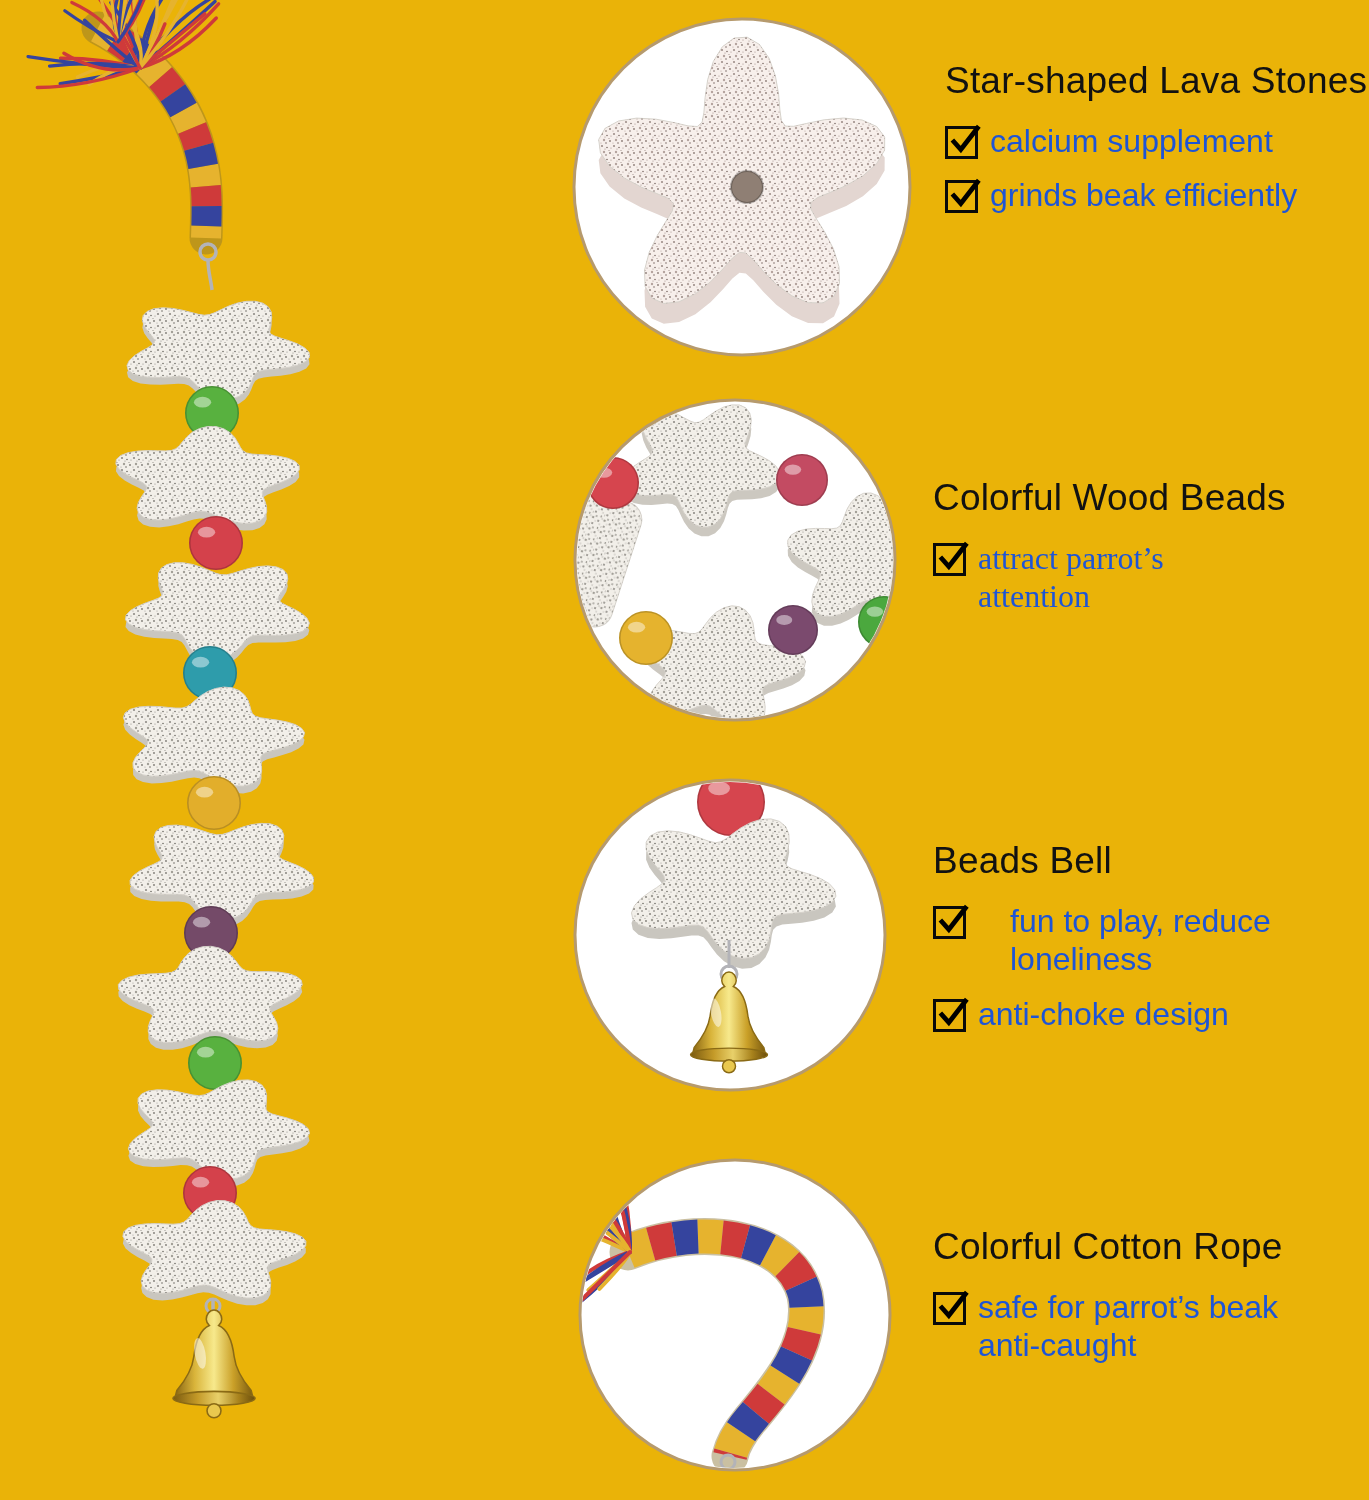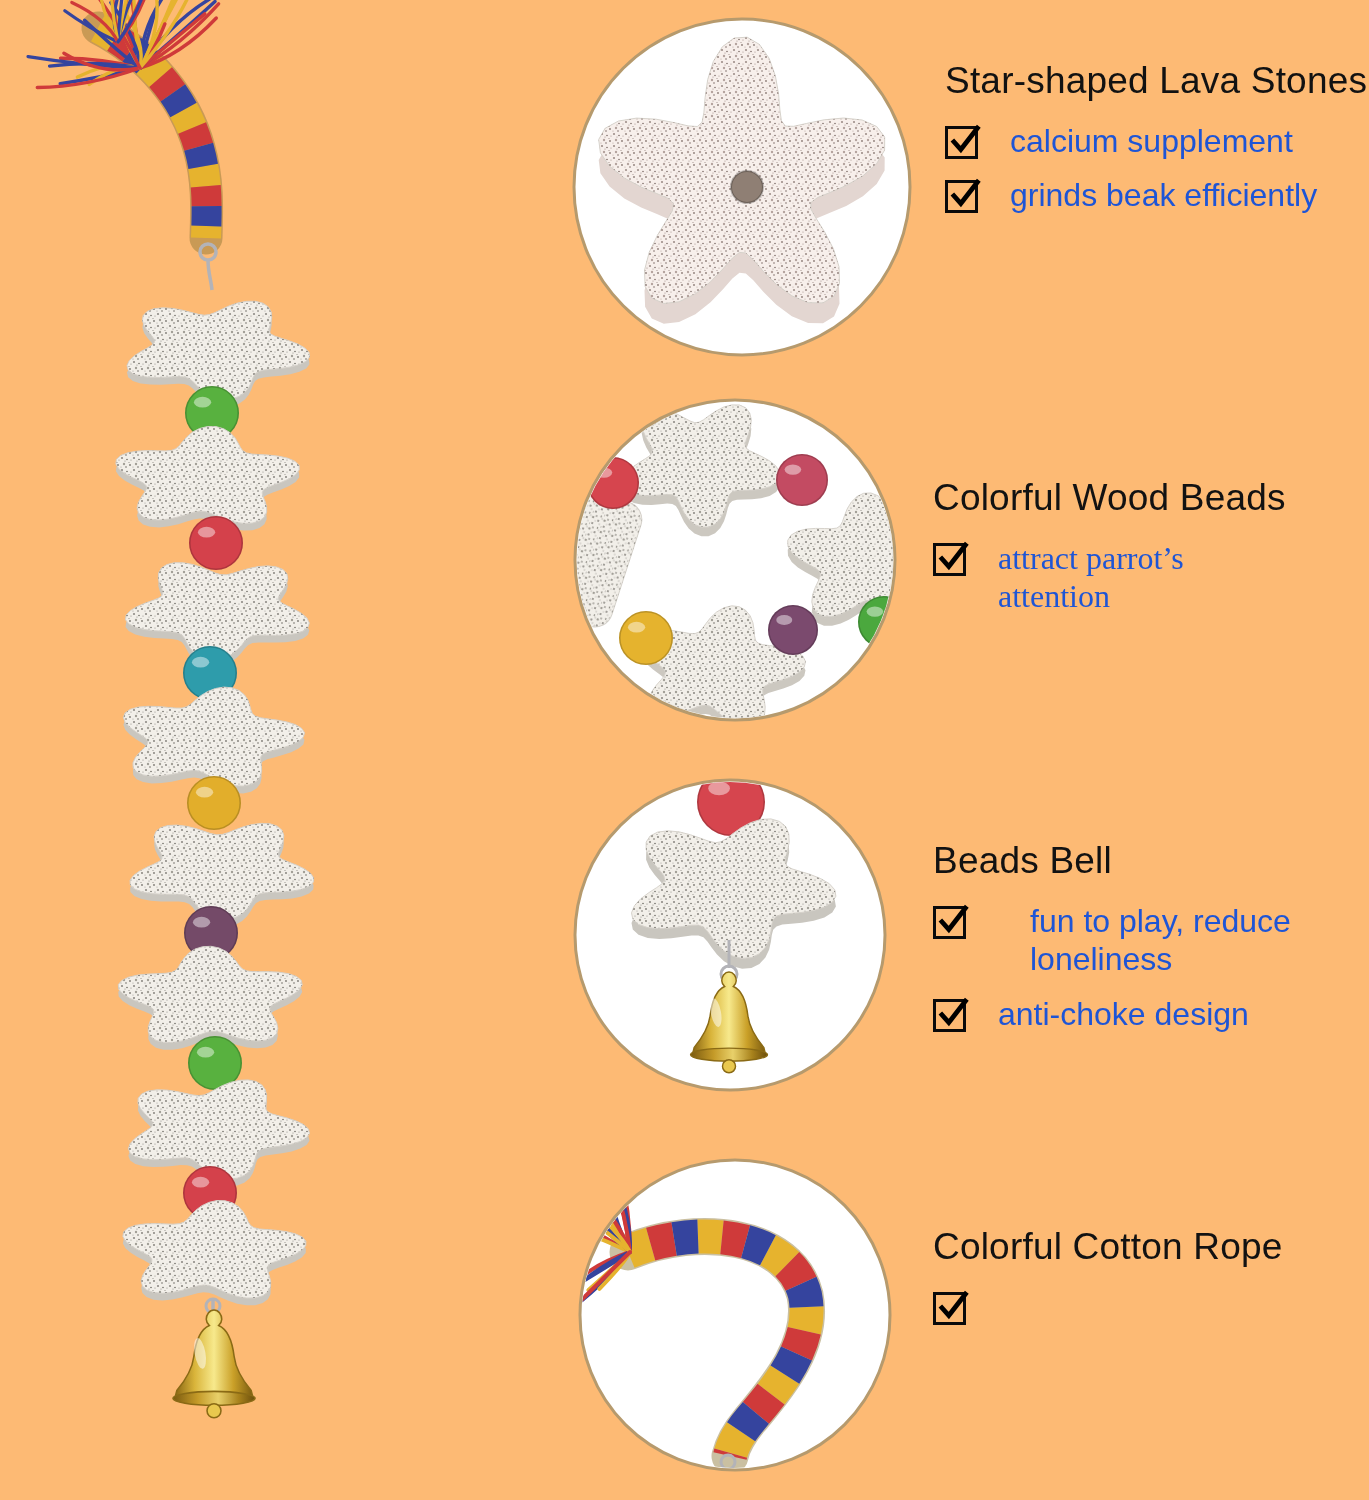--- a/index.html
+++ b/index.html
@@ -1,22 +1,22 @@
 <!DOCTYPE html>
 <html><head>
 <meta charset="utf-8">
 <style>
   html,body{margin:0;padding:0;background:#fff;}
-  .canvas{position:relative;width:1369px;height:1500px;background:#fdba74;
+  .canvas{position:relative;width:1369px;height:1500px;background:#eab308;
           font-family:"Liberation Sans",sans-serif;overflow:hidden;}
   #art{position:absolute;left:0;top:0;}
   .sec{position:absolute;}
   .sec h2{margin:0 0 20px 0;font-size:37px;font-weight:400;color:#121212;
           letter-spacing:.2px;white-space:nowrap;}
-  .row{display:flex;align-items:flex-start;gap:32px;margin-bottom:16px;}
+  .row{display:flex;align-items:flex-start;gap:12px;margin-bottom:16px;}
   .chk{flex:0 0 auto;width:27px;height:27px;border:3.5px solid #0a0a0a;
        margin-top:4px;position:relative;}
   .chk svg{position:absolute;left:-2px;top:-7px;width:36px;height:36px;overflow:visible;}
   .txt{font-size:32px;line-height:1.2;color:#1e55d6;}
   .mw270{max-width:270px;font-family:Liberation Serif, serif;} .mw300{max-width:300px;margin-left:32px;} .mw340{max-width:345px;}
   #sec1{left:945px;top:60px;width:424px;}
   #sec2{left:933px;top:477px;width:430px;}
   #sec3{left:933px;top:840px;width:430px;}
   #sec4{left:933px;top:1218px;width:436px;margin-top:8px;}
 </style>
@@ -397,16 +397,17 @@
   </div>
 
   <div class="sec" id="sec4">
     <h2>Colorful Cotton Rope</h2>
     <div class="row">
       <span class="chk">
         <svg viewBox="0 0 34 34">
             <path d="M6 17 L14 26 L31 4" stroke="#000" stroke-width="4.5" fill="none"></path>
           </svg>
       </span>
+      <span class="txt mw340">safe for parrot’s beak anti-caught</span>
     </div>
   </div>
 
 </div>
 
 </body></html>

